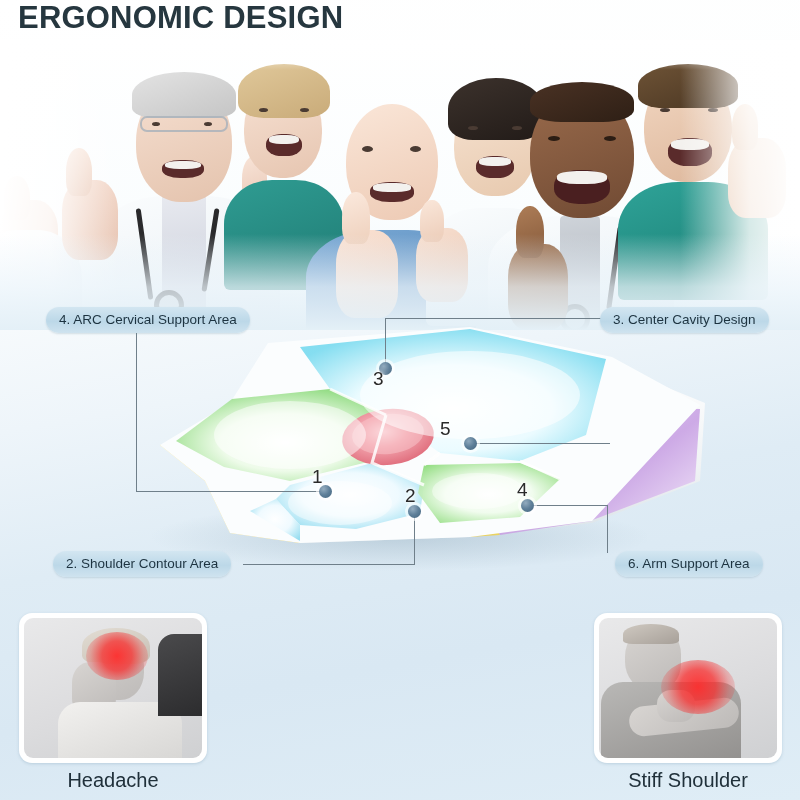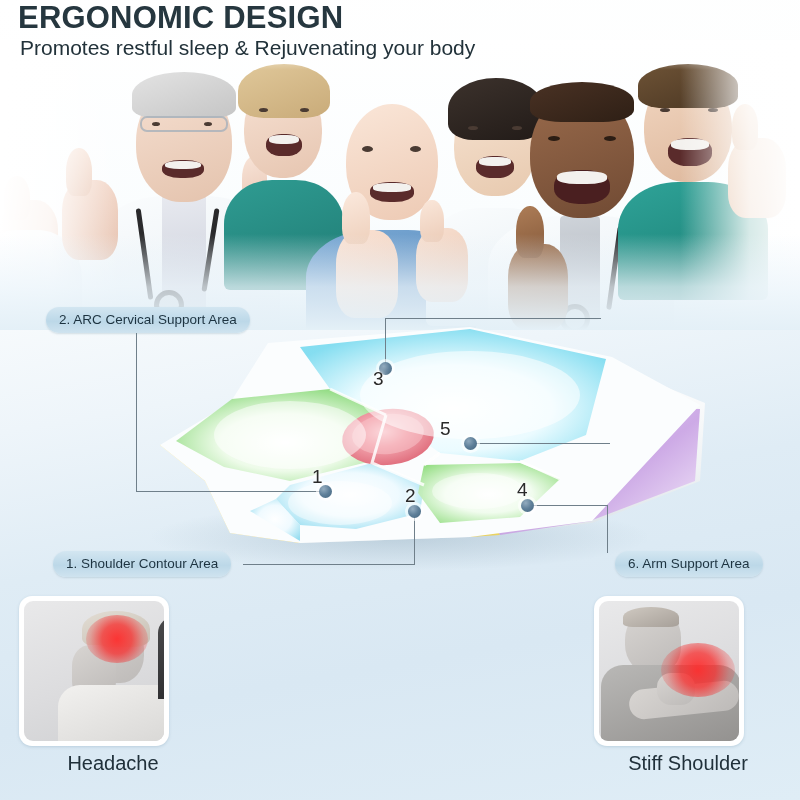--- a/index.html
+++ b/index.html
@@ -69,21 +69,21 @@
     width: 13px; height: 13px; border-radius: 50%;
     background: radial-gradient(circle at 36% 32%, #8fa9bd 0%, #5e7f99 48%, #44647e 100%);
     box-shadow: 0 0 0 3px rgba(255,255,255,.62);
   }
   .lead { position: absolute; z-index: 22; background: #6f7f8a; }
   .lead.h { height: 1.4px; }
   .lead.v { width: 1.4px; }
 
   
   #strip { position: absolute; left: 0; top: 596px; width: 800px; height: 204px; z-index: 20; }
-  .card { position: absolute; top: 0; width: 150px; height: 150px; }
+  .card { position: absolute; top: 17px; width: 188px; height: 150px; }
   .frame {
     position: absolute; inset: 0; background: #fff; border-radius: 13px;
     box-shadow: 0 1px 3px rgba(110,145,170,.3);
     padding: 5px;
   }
   .photo {
     position: absolute; inset: 5px; border-radius: 9px; overflow: hidden;
     background: linear-gradient(160deg,#e9e9ea 0%,#dcdcde 55%,#cfd0d2 100%);
   }
   .caption {
@@ -98,21 +98,20 @@
   .gskin { position: absolute; background: linear-gradient(150deg,#d8d5d2,#bdbab8); }
   .gshirt { position: absolute; }
 </style>
 </head>
 <body>
 
 <div id="page">
 
   <div id="header">
     <div id="title">ERGONOMIC DESIGN</div>
-    <div id="subtitle">Promotes restful sleep &amp; Rejuvenating your body</div>
   </div>
 
   <div id="hero" aria-label="group of smiling doctors and nurses giving thumbs up">
     <div class="bg"></div>
 
     <div class="person" style="left:-10px;bottom:0;width:120px;height:250px;">
       <div class="thumb-hand" style="left:10px;top:120px;width:58px;height:78px;background:linear-gradient(150deg,#f6ded2,#e8c7b6);"></div>
       <div class="thumb-up" style="left:14px;top:96px;width:26px;height:44px;background:linear-gradient(160deg,#f8e4d9,#ecccbb);"></div>
       <div class="coat" style="left:-18px;top:150px;width:110px;height:120px;background:linear-gradient(160deg,#f4f8fb,#e2eaf0);"></div>
     </div>
@@ -297,32 +296,33 @@
 
       <g stroke="#ffffff" stroke-width="3" fill="none" opacity=".85">
         <path d="M386 130 L372 178 L424 200"></path>
         <path d="M424 180 L440 168"></path>
         <path d="M520 176 L560 194"></path>
         <path d="M330 104 L386 130"></path>
       </g>
     </svg>
   </div>
 
-  <div class="callout" style="left:46px;top:307px;">2. ARC Cervical Support Area</div>
+  <div class="callout" style="left:46px;top:307px;">4. ARC Cervical Support Area</div>
   <div class="lead v" style="left:136px;top:329px;height:163px;"></div>
   <div class="lead h" style="left:136px;top:491px;width:190px;"></div>
   <div class="dot" style="left:319px;top:485px;"></div>
   <div class="marker-num" style="left:312px;top:466px;">1</div>
 
-  <div class="callout" style="left:53px;top:551px;">1. Shoulder Contour Area</div>
+  <div class="callout" style="left:53px;top:551px;">2. Shoulder Contour Area</div>
   <div class="lead h" style="left:243px;top:564px;width:172px;"></div>
   <div class="lead v" style="left:414px;top:511px;height:54px;"></div>
   <div class="dot" style="left:408px;top:505px;"></div>
   <div class="marker-num" style="left:405px;top:485px;">2</div>
 
+  <div class="callout" style="left:600px;top:307px;">3. Center Cavity Design</div>
   <div class="lead h" style="left:385px;top:318px;width:216px;"></div>
   <div class="lead v" style="left:385px;top:318px;height:49px;"></div>
   <div class="dot" style="left:379px;top:362px;"></div>
   <div class="marker-num" style="left:373px;top:368px;">3</div>
 
   <div class="callout" style="left:615px;top:551px;">6. Arm Support Area</div>
   <div class="lead h" style="left:534px;top:505px;width:74px;"></div>
   <div class="lead v" style="left:607px;top:505px;height:48px;"></div>
   <div class="dot" style="left:521px;top:499px;"></div>
   <div class="marker-num" style="left:517px;top:479px;">4</div>

